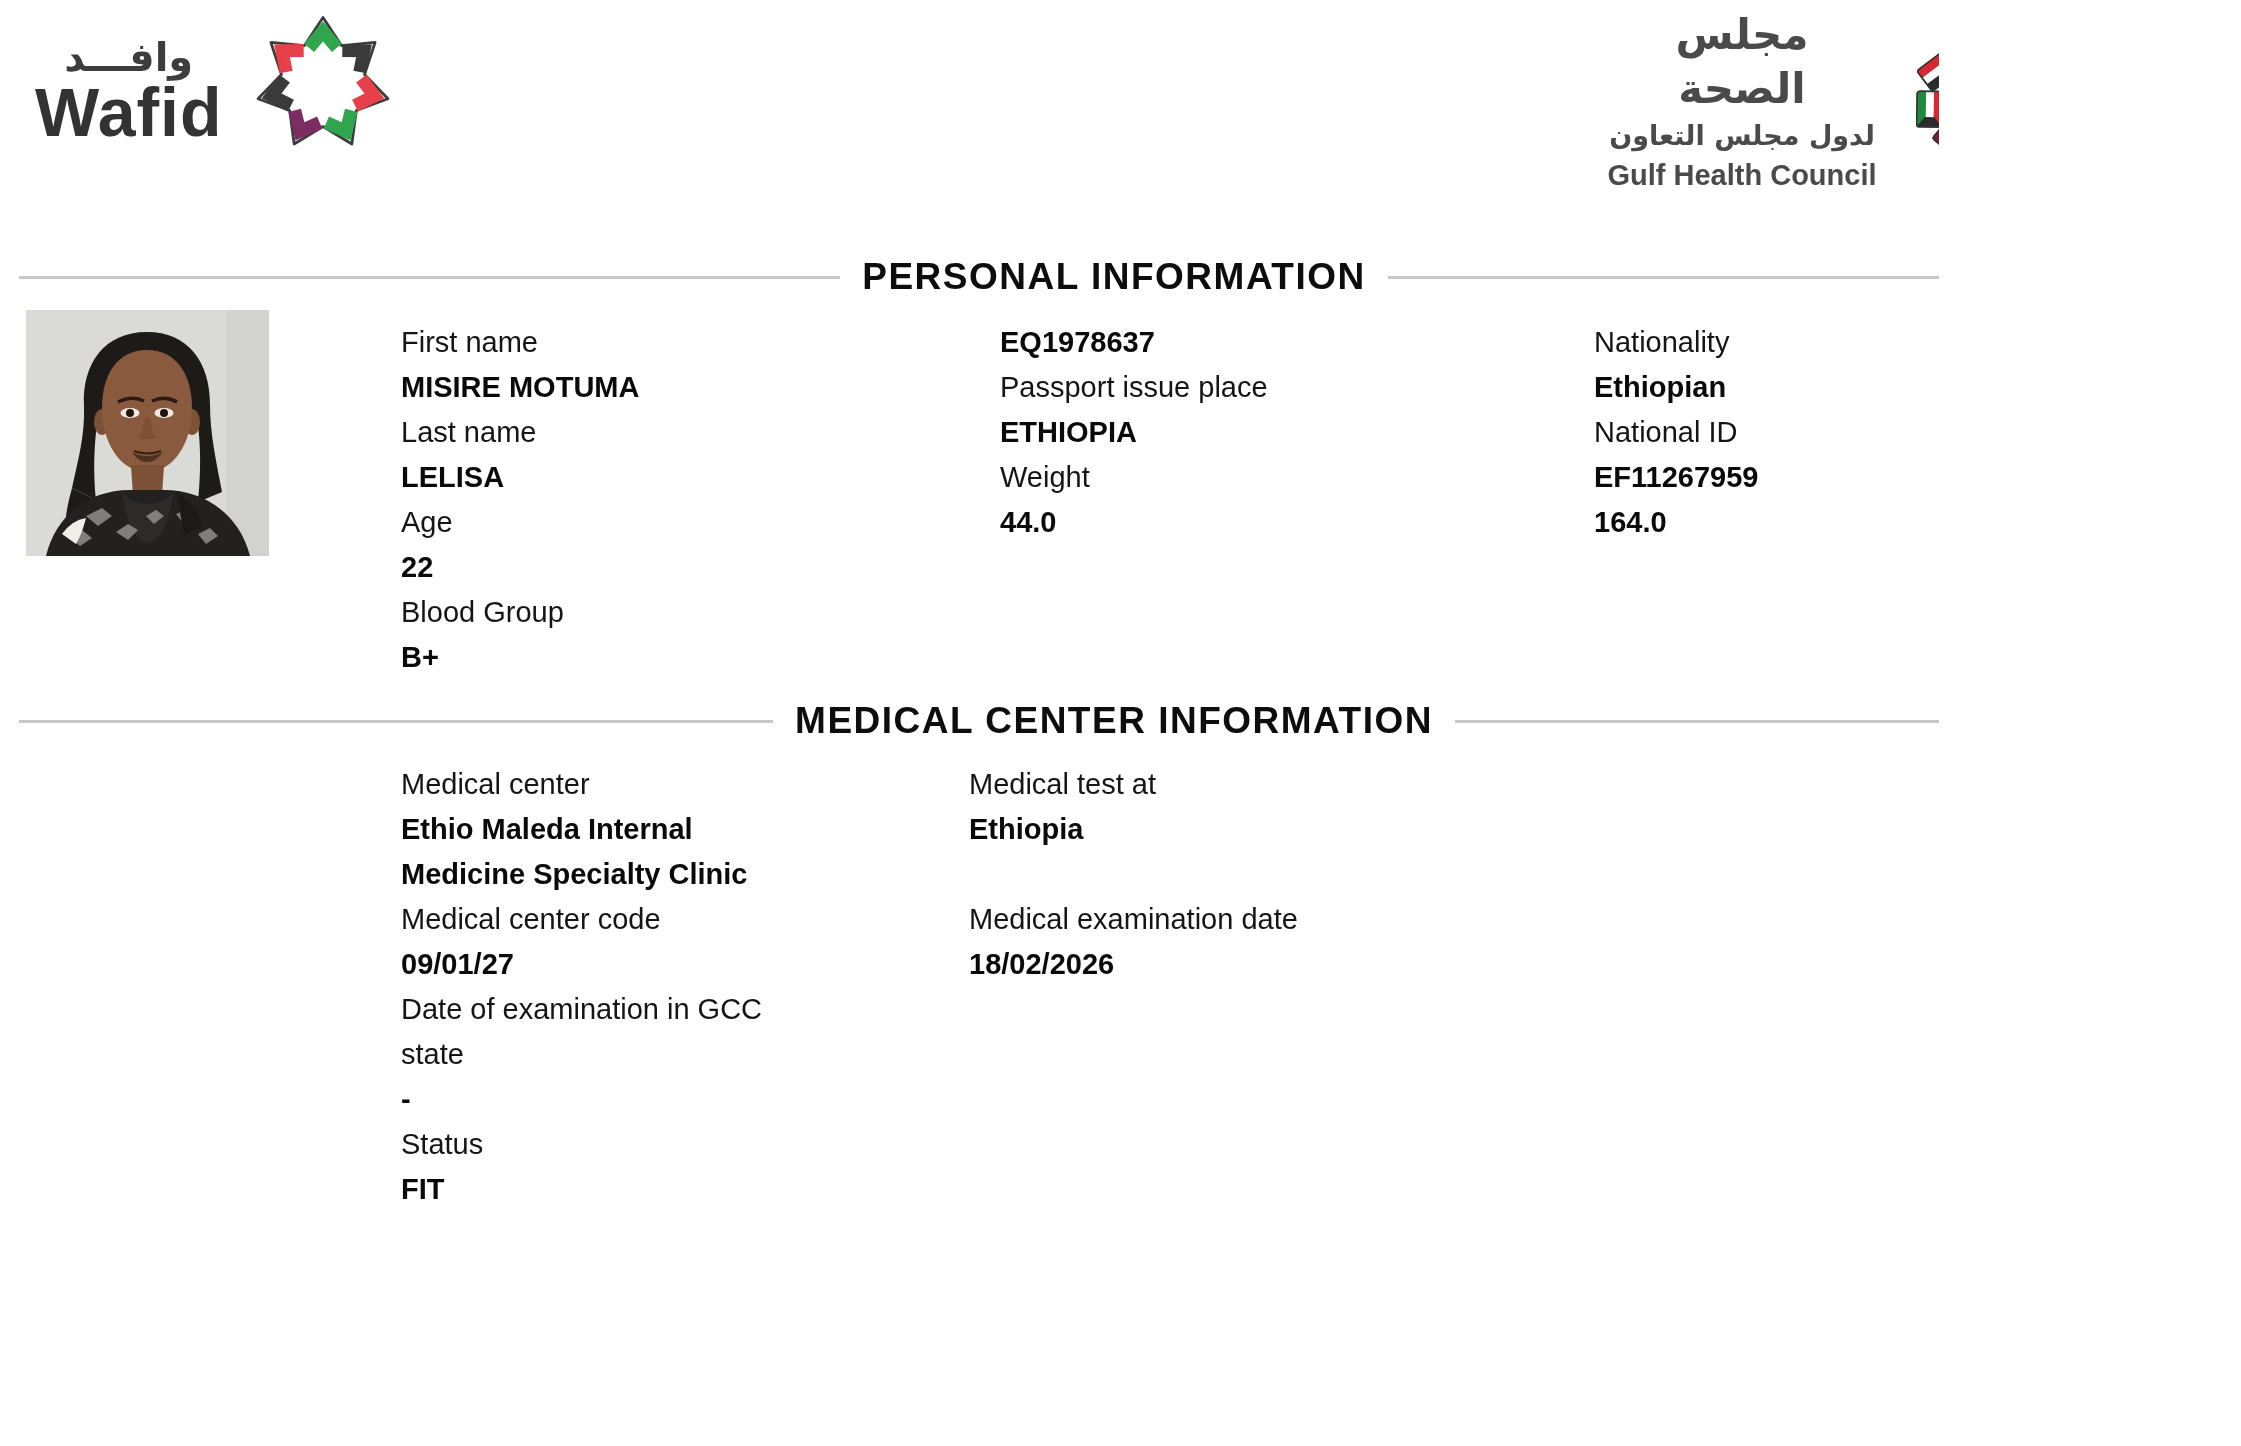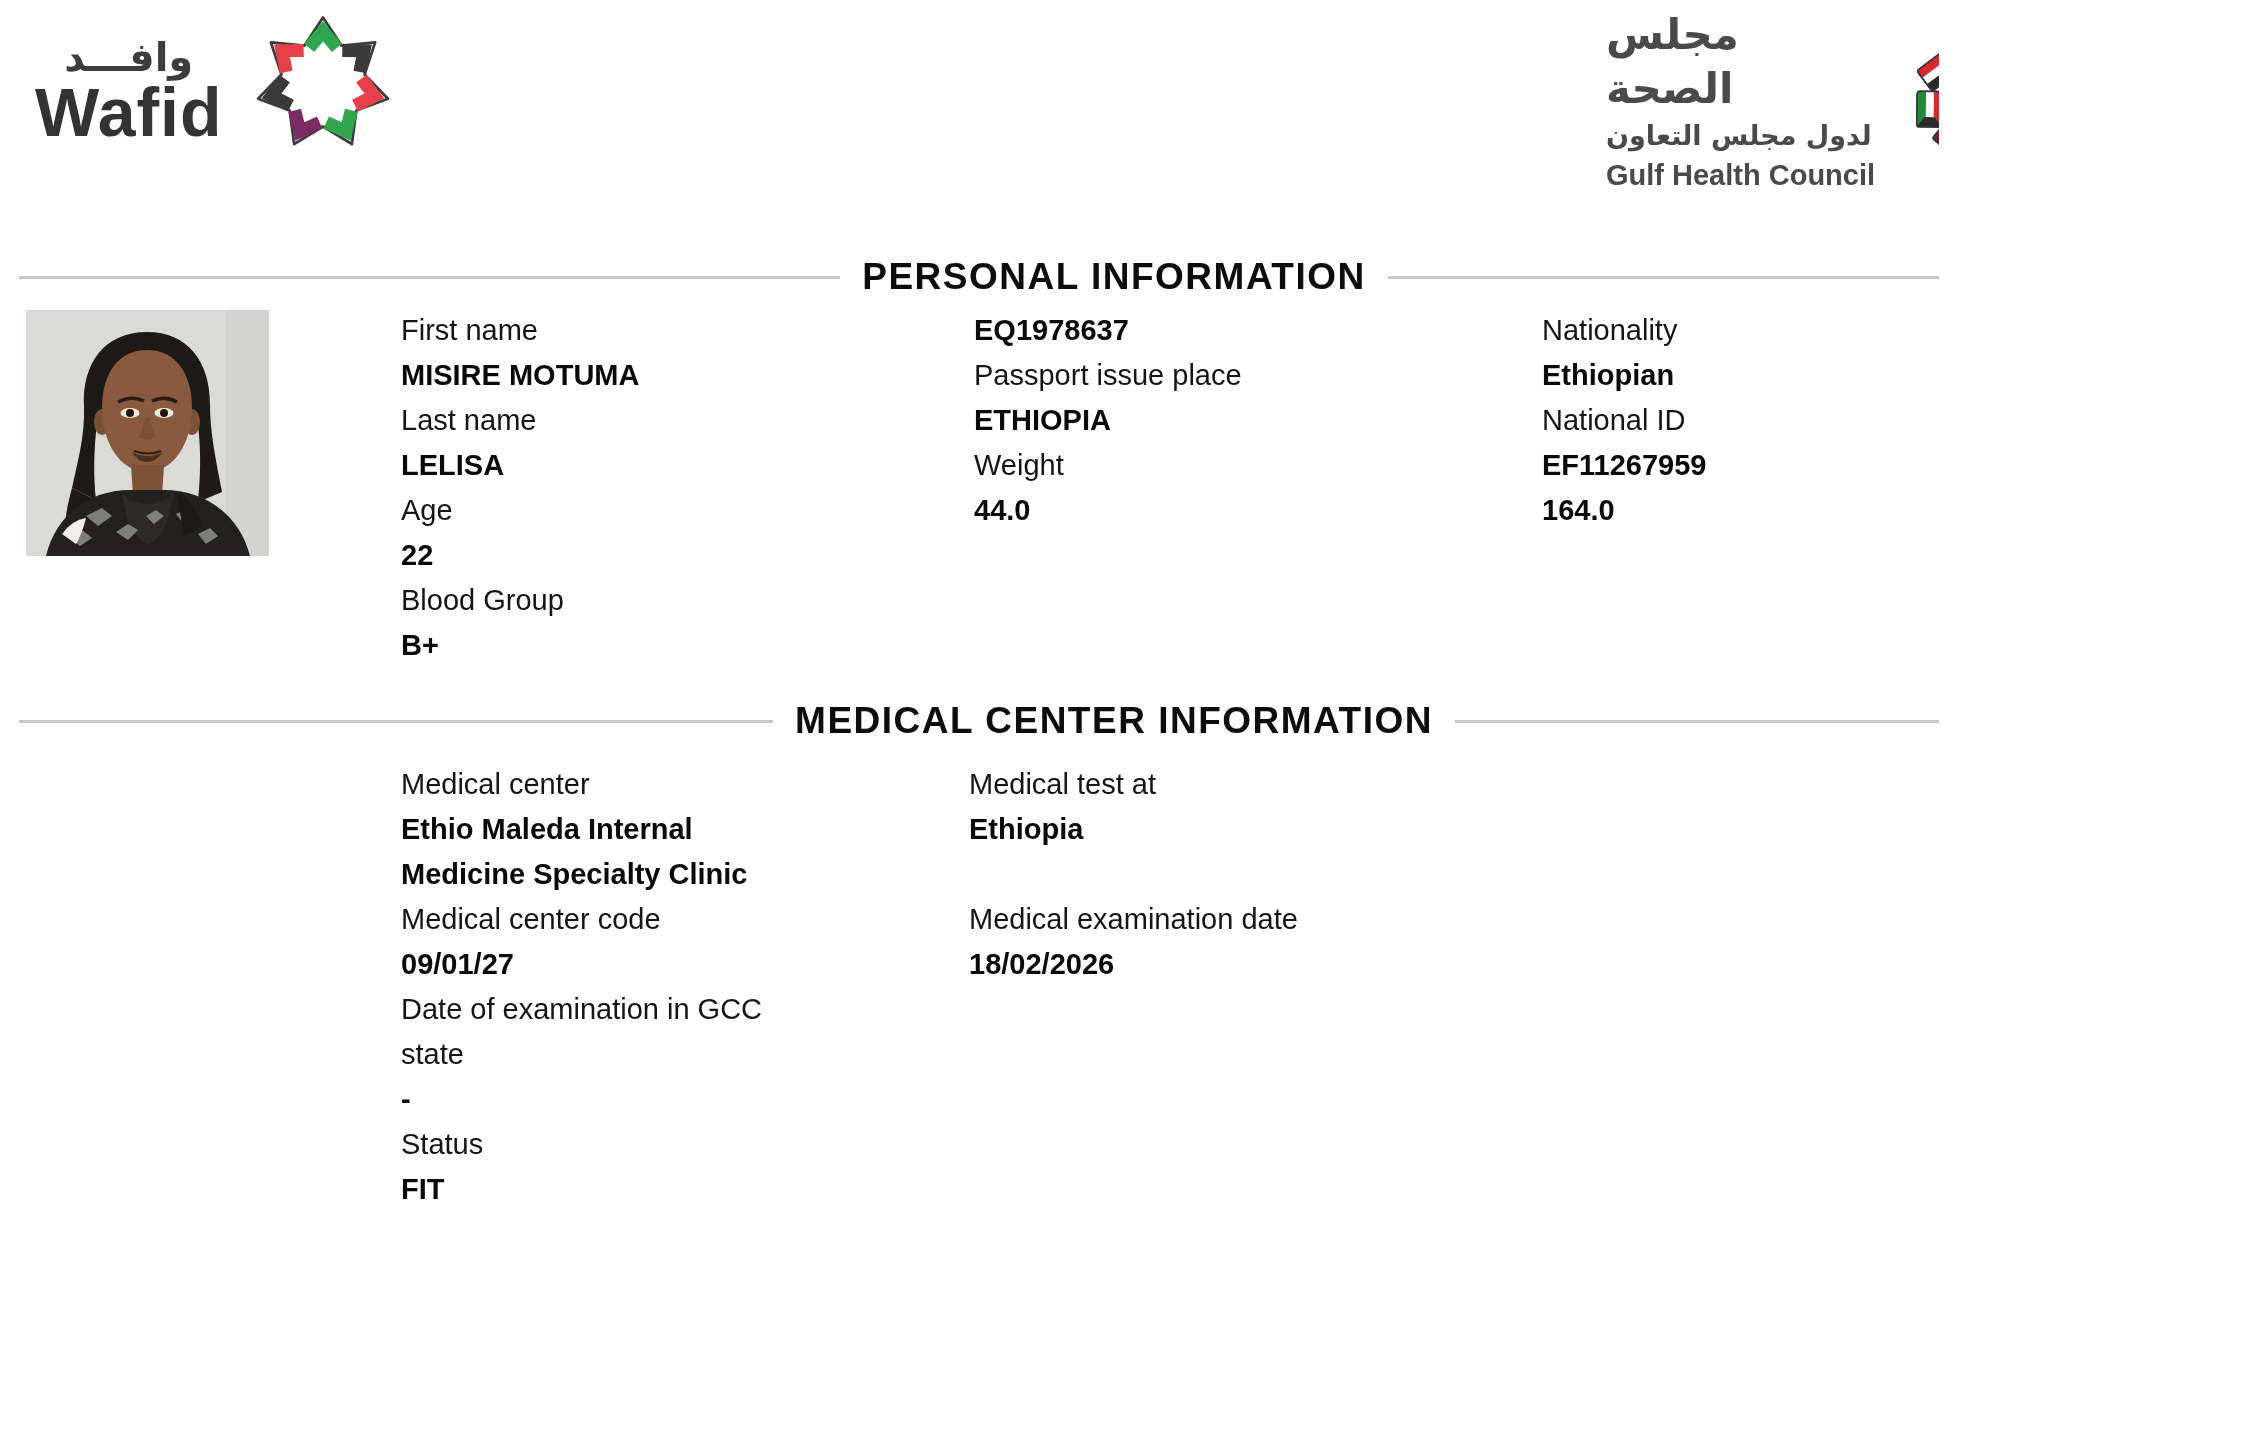--- a/index.html
+++ b/index.html
@@ -7,39 +7,39 @@
   .page { position:relative; width:1939px; height:1446px; background:#fff; overflow:hidden; }
 
   
   .hdr { position:absolute; top:0; left:0; width:2241px; height:170px; }
   .wafid { position:absolute; left:35px; top:10px; display:flex; align-items:center; gap:26px; }
   .wafid-text { display:flex; flex-direction:column; align-items:center; }
   .wafid-ar { font-family:"DejaVu Sans", sans-serif; direction:rtl; font-size:40px; font-weight:bold; color:#3d3d3d; line-height:52px; }
   .wafid-en { font-size:68px; font-weight:bold; color:#333; line-height:58px; letter-spacing:1px; }
 
   .ghc { position:absolute; left:1606px; top:8px; display:flex; align-items:center; gap:22px; }
-  .ghc-text { width:272px; text-align:left; }
+  .ghc-text { width:272px; text-align:center; }
   .ghc-ar1 { font-family:"DejaVu Sans", sans-serif; direction:rtl; font-size:42px; font-weight:bold; color:#4a4a4a; line-height:54px; }
   .ghc-ar2 { font-family:"DejaVu Sans", sans-serif; direction:rtl; font-size:27px; font-weight:bold; color:#4a4a4a; line-height:40px; }
   .ghc-en { font-size:29px; font-weight:bold; color:#4a4a4a; line-height:38px; }
   .logo-divider { width:4px; height:138px; background:#3a3a3a; }
 
   
   .sec-hdr { position:absolute; left:19px; width:2190px; display:flex; align-items:center; }
   .rule { flex:1; height:3px; background:#c8c8c8; }
   .sec-title { margin:0 22px; font-size:37px; font-weight:bold; letter-spacing:1.5px; color:#0d0d0d; white-space:nowrap; }
   #personal-hdr { top:256px; }
   #medical-hdr  { top:700px; }
 
   
   .lbl { font-size:29px; font-weight:400; line-height:45px; color:#151515; }
   .val { font-size:29px; font-weight:bold; line-height:45px; color:#0a0a0a; }
 
-  .personal-fields { position:absolute; left:401px; top:308px; display:grid;
-                     grid-template-columns:500px 495px 640px; column-gap:73px; }
+  .personal-fields { position:absolute; left:401px; top:320px; display:grid;
+                     grid-template-columns:500px 495px 640px; column-gap:99px; }
   .pcol { display:flex; flex-direction:column; }
 
   .medical-fields { position:absolute; left:401px; top:762px; display:grid;
                     grid-template-columns:400px 560px; column-gap:168px; row-gap:0; }
 
   .photo { position:absolute; left:26px; top:310px; width:243px; height:246px; }
   .photo svg { display:block; }
 </style>
 </head>
 <body>

